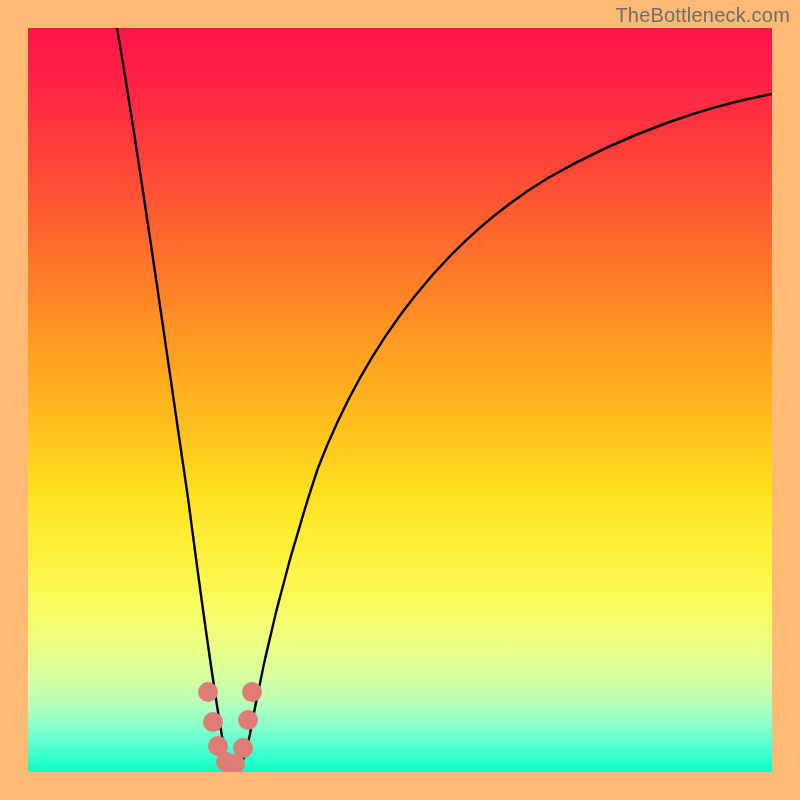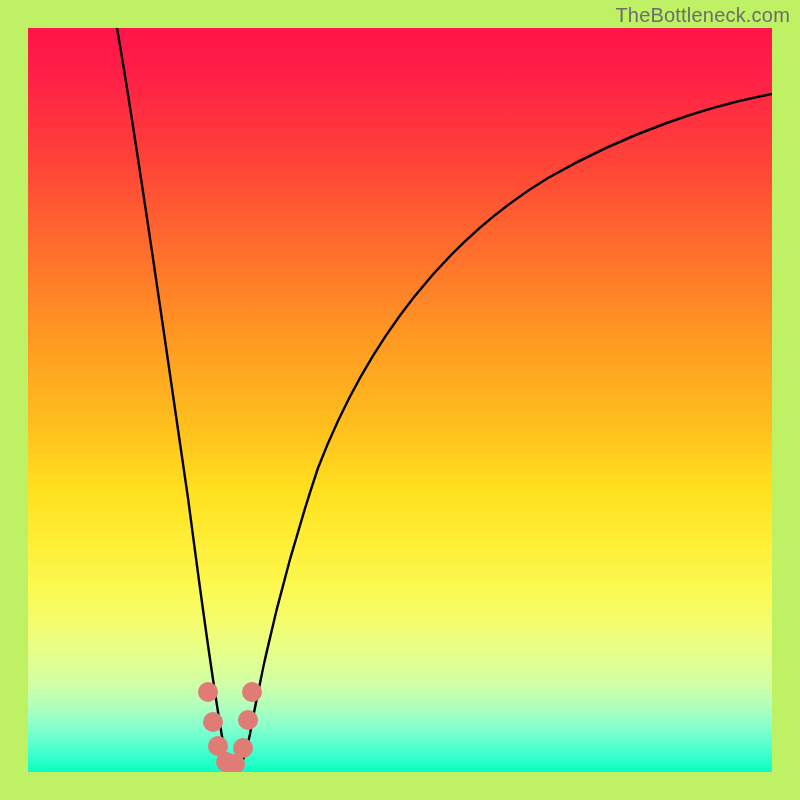--- a/index.html
+++ b/index.html
@@ -10,21 +10,21 @@
     overflow: hidden;
     background: #000;
     font-family: Arial, Helvetica, sans-serif;
   }
   .frame {
     position: absolute;
     top: 0;
     left: 0;
     width: 800px;
     height: 800px;
-    background: #bef264;
+    background: #fdba74;
   }
   .plot-area {
     position: absolute;
     top: 28px;
     left: 28px;
     width: 744px;
     height: 744px;
     overflow: hidden;
   }
   .gradient-bg {

